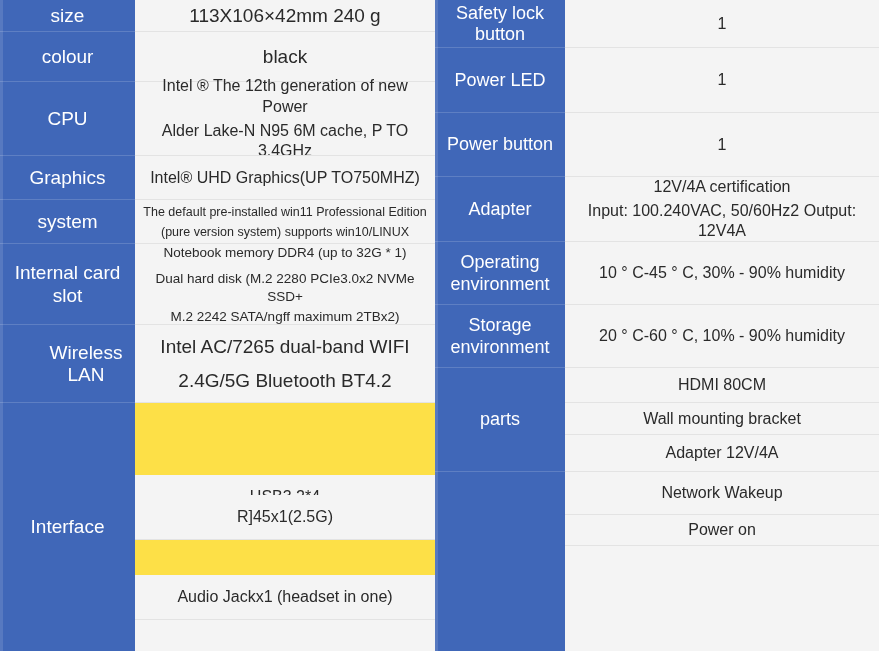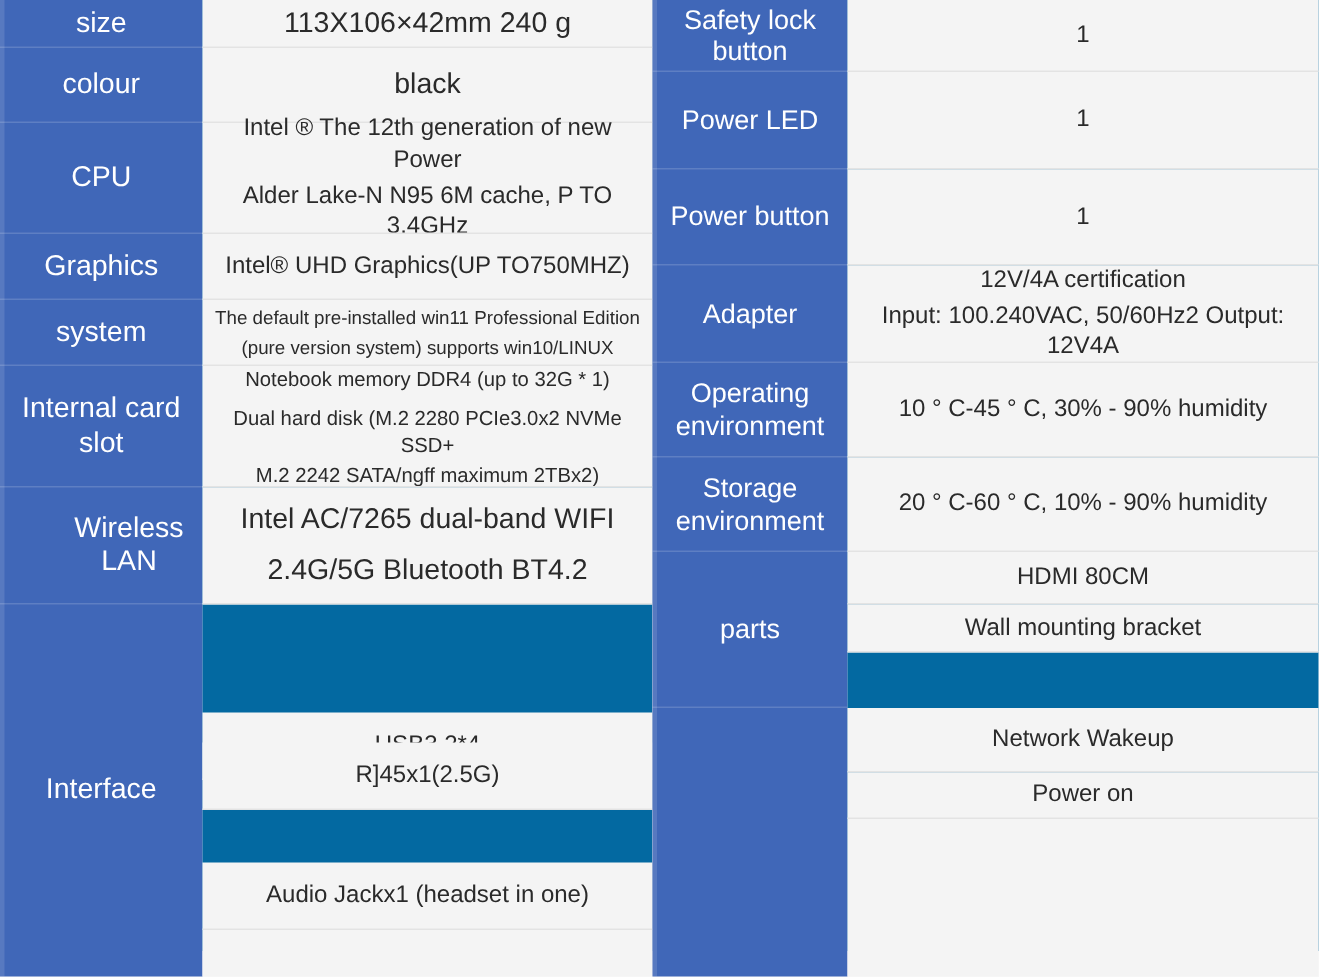--- a/index.html
+++ b/index.html
@@ -70,21 +70,21 @@
     width: 3px;
     background: rgba(255,255,255,0.12);
     z-index: 3;
   }
 
   
   .value-col {
     position: relative;
     height: 634px;
     flex: 1 1 auto;
-    background: #0369a1;
+    background: #fde047;
   }
   .value-cell {
     position: absolute;
     left: 0;
     right: 0;
     display: flex;
     flex-direction: column;
     align-items: center;
     justify-content: center;
     text-align: center;
@@ -255,20 +255,23 @@
       <div class="value-cell fs-val-md" style="top:305px;height:63px;">
         <span class="ln">20 ° C-60 ° C, 10% - 90% humidity</span>
       </div>
 
       <div class="value-cell fs-val-md" style="top:368px;height:35px;">
         <span class="ln">HDMI  80CM</span>
       </div>
       <div class="value-cell fs-val-md" style="top:403px;height:32px;">
         <span class="ln">Wall mounting bracket</span>
       </div>
+      <div class="value-cell fs-val-md" style="top:435px;height:37px;">
+        <span class="ln">Adapter 12V/4A</span>
+      </div>
 
       <div class="value-cell fs-val-md" style="top:472px;height:43px;">
         <span class="ln">Network Wakeup</span>
       </div>
       <div class="value-cell fs-val-md" style="top:515px;height:31px;">
         <span class="ln">Power on</span>
       </div>
       <div class="value-cell fs-val-md no-rule" style="top:546px;height:105px;">
         <span class="ln"></span>
       </div>

